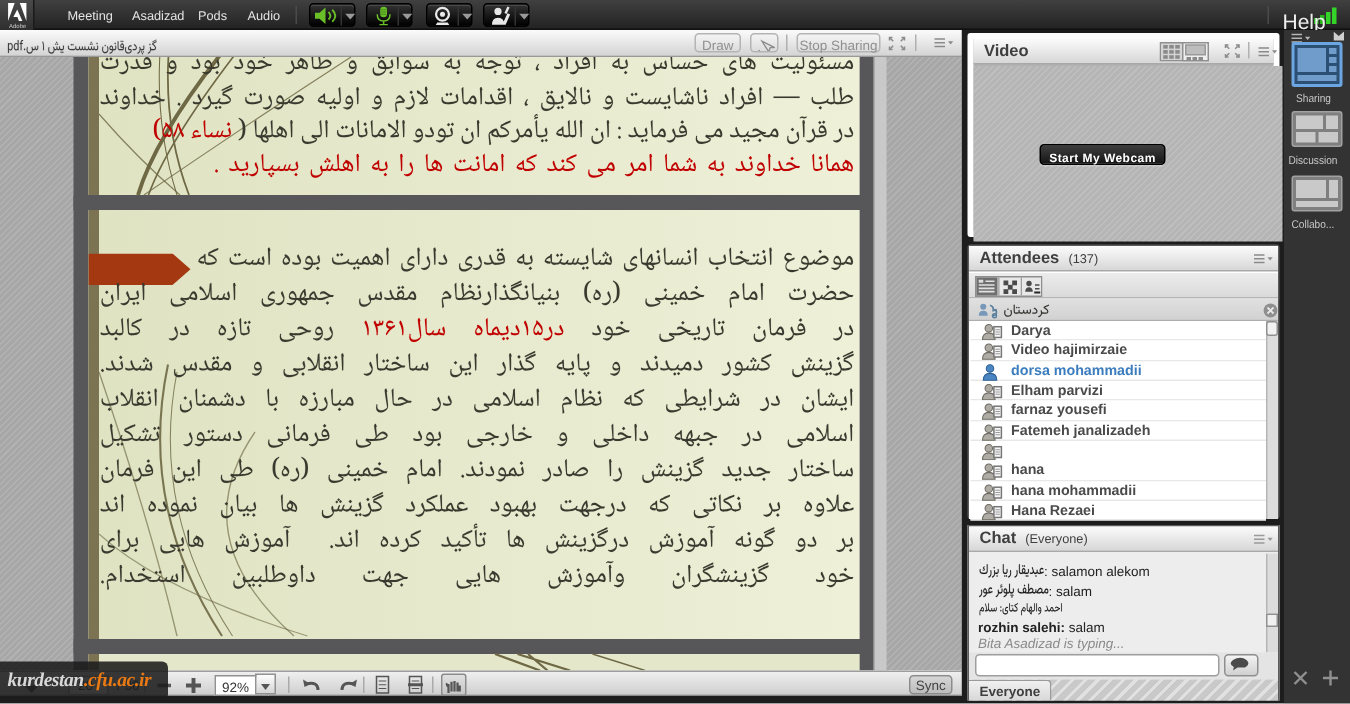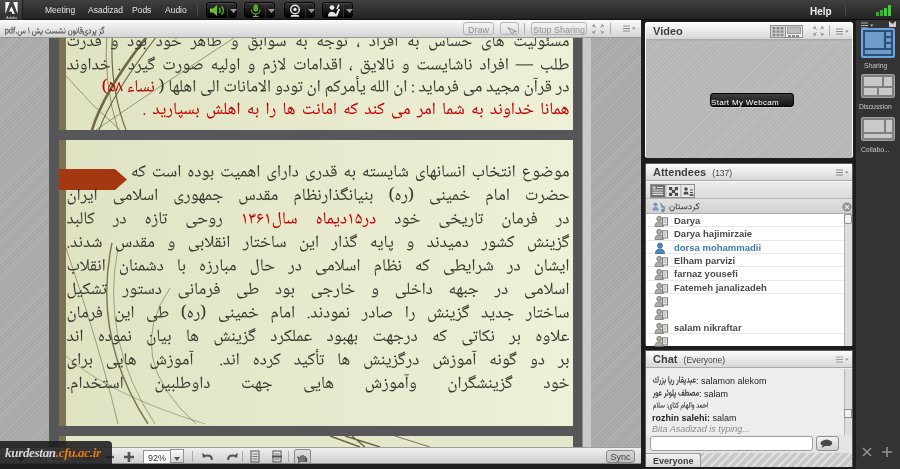--- a/index.html
+++ b/index.html
@@ -1,28 +1,28 @@
 <!DOCTYPE html>
 <html><head><meta charset="utf-8"><style>
 *{margin:0;padding:0;box-sizing:border-box}
 html,body{width:900px;height:469px;overflow:hidden;font-family:"Liberation Sans",sans-serif}
 #app{position:relative;width:900px;height:469px;background:#1d1d1d;overflow:hidden}
 #topbar{position:absolute;left:0;top:0;width:900px;height:20px;background:linear-gradient(#404040,#232323);border-bottom:1px solid #111}
 #logo{position:absolute;left:0;top:0;width:23px;height:20px;background:linear-gradient(#4a4a4a,#2e2e2e);border-right:1px solid #1a1a1a}
 #menus span{position:absolute;top:5px;color:#e4e4e4;font-size:8.5px}
-#help{position:absolute;left:810px;top:6px;color:#eee;font-size:10px;font-weight:bold}
+#help{position:absolute;left:855px;top:6px;color:#eee;font-size:14px;font-weight:normal}
 .phead{position:absolute;left:0;top:0;right:0;height:17px;background:linear-gradient(#fbfbfb,#d7d7d7);border-bottom:1px solid #a9a9a9;color:#3f3f3f;font-size:11px;font-weight:bold}
 .ptitle{position:absolute;left:7px;top:2px}
 .hatch{background:#a7a7a7;background-image:repeating-linear-gradient(135deg,rgba(255,255,255,0.13) 0px,rgba(255,255,255,0.13) 1px,transparent 1px,transparent 3px)}
 #share{position:absolute;left:0;top:20px;width:641px;height:444px;background:#fff}
 #sharehead{position:absolute;left:0;top:0;width:641px;height:18px;background:linear-gradient(#fbfbfb,#d4d4d4);border-bottom:1px solid #999}
 #sharebody{position:absolute;left:0;top:18px;width:641px;height:409px;overflow:hidden}
 #sharetools{position:absolute;left:0;top:427px;width:641px;height:17px;background:linear-gradient(#efefef,#cfcfcf);border-top:1px solid #9d9d9d;border-bottom:1px solid #8a8a8a}
 .hbtn{position:absolute;top:2px;height:13px;border:1px solid #b4b4b4;border-radius:3px;color:#909090;font-size:9px;text-align:center;padding-top:2px;background:linear-gradient(#f4f4f4,#dcdcdc)}
-#video{position:absolute;left:645px;top:22px;width:208px;height:136px;background:#b2b2b2;border:1px solid #ffffff;border-radius:2px}
+#video{position:absolute;left:645px;top:22px;width:208px;height:136px;background:#b2b2b2;border:4px solid #ffffff;border-radius:2px}
 #attend{position:absolute;left:645px;top:163px;width:208px;height:183px;background:#fff;border:1px solid #5c5c5c;border-radius:2px}
 #chat{position:absolute;left:645px;top:350px;width:208px;height:117px;background:#ededed;border:1px solid #5c5c5c;border-radius:0}
 #sidebar{position:absolute;left:856px;top:20px;width:44px;height:449px;background:#333333}
 .thumblabel{position:absolute;color:#c9c9c9;font-size:7.5px;transform:scaleX(0.9);transform-origin:left}
 .row{position:absolute;left:1px;width:197px;height:13.35px;border-bottom:1px solid #e8e8e8;background:#fff}
 .rname{position:absolute;left:27px;top:1px;font-size:9.5px;font-weight:bold;color:#4a4a4a}
 </style></head><body>
 <div id="app">
     <div id="topbar">
       <div id="logo"><svg width="23" height="20">
@@ -1112,21 +1112,21 @@
         </svg>
         <div style="position:absolute;left:183px;top:2px;width:1px;height:11px;background:#b0b0b0"></div>
         <svg style="position:absolute;left:189px;top:3px" width="14" height="11">
           <g stroke="#8a8a8a">
             <path d="M1 3h7M1 5.5h7M1 8h7"></path>
             <path d="M10 4.5l3.5 0-1.75 2.2z" fill="#8a8a8a" stroke="none"></path>
           </g>
         </svg>
       </div>
       <div class="hatch" style="position:absolute;left:0;top:18px;width:206px;height:117px;background-color:#b5b5b5"></div>
-      <div style="position:absolute;left:64px;top:70px;width:84px;height:14px;background:linear-gradient(#3e3e3e,#161616);border:1px solid #000;border-radius:3px;box-shadow:0 1px 0 rgba(255,255,255,0.25);color:#fff;font-size:8px;font-weight:normal;letter-spacing:0.3px;text-align:left;padding-top:3.5px;white-space:nowrap">Start My Webcam</div>
+      <div style="position:absolute;left:44px;top:70px;width:84px;height:14px;background:linear-gradient(#3e3e3e,#161616);border:1px solid #000;border-radius:3px;box-shadow:0 1px 0 rgba(255,255,255,0.25);color:#fff;font-size:8px;font-weight:bold;letter-spacing:0.3px;text-align:center;padding-top:3.5px;white-space:nowrap">Start My Webcam</div>
     </div>
     <div id="attend">
       <div class="phead">
         <span class="ptitle">Attendees&nbsp;&nbsp;<span style="font-weight:normal;font-size:8.5px">(137)</span></span>
         <svg style="position:absolute;left:189px;top:3px" width="14" height="11">
           <g stroke="#8a8a8a">
             <path d="M1 3h7M1 5.5h7M1 8h7"></path>
             <path d="M10 4.5l3.5 0-1.75 2.2z" fill="#8a8a8a" stroke="none"></path>
           </g>
         </svg>
@@ -1179,21 +1179,21 @@
         <div class="row" style="top:0px">
           <span class="rname" style="color:#4a4a4a">Darya</span>
         </div>
         <svg style="position:absolute;left:8px;top:0.8px" width="15" height="12">
           <circle cx="5.2" cy="3.8" r="2.5" fill="#aeaca4" stroke="#6d6b62" stroke-width="0.7"></circle>
           <path d="M1 11.5q0-4.6 4.2-4.6t4.2 4.6z" fill="#aeaca4" stroke="#6d6b62" stroke-width="0.7"></path>
           <rect x="8.6" y="2.8" width="5" height="7.2" fill="#f4f4f4" stroke="#777"></rect>
           <path d="M9.6 4.8h3M9.6 6.3h3M9.6 7.8h3" stroke="#999" stroke-width="0.7"></path>
         </svg>
         <div class="row" style="top:13.35px">
-          <span class="rname" style="color:#4a4a4a">Darya hajimirzaie</span>
+          <span class="rname" style="color:#4a4a4a">Video hajimirzaie</span>
         </div>
         <svg style="position:absolute;left:8px;top:14.15px" width="15" height="12">
           <circle cx="5.2" cy="3.8" r="2.5" fill="#aeaca4" stroke="#6d6b62" stroke-width="0.7"></circle>
           <path d="M1 11.5q0-4.6 4.2-4.6t4.2 4.6z" fill="#aeaca4" stroke="#6d6b62" stroke-width="0.7"></path>
           <rect x="8.6" y="2.8" width="5" height="7.2" fill="#f4f4f4" stroke="#777"></rect>
           <path d="M9.6 4.8h3M9.6 6.3h3M9.6 7.8h3" stroke="#999" stroke-width="0.7"></path>
         </svg>
         <div class="row" style="top:26.7px">
           <span class="rname" style="color:#3a7cbe">dorsa mohammadii</span>
         </div>
@@ -1227,35 +1227,41 @@
           <path d="M1 11.5q0-4.6 4.2-4.6t4.2 4.6z" fill="#aeaca4" stroke="#6d6b62" stroke-width="0.7"></path>
           <rect x="8.6" y="2.8" width="5" height="7.2" fill="#f4f4f4" stroke="#777"></rect>
           <path d="M9.6 4.8h3M9.6 6.3h3M9.6 7.8h3" stroke="#999" stroke-width="0.7"></path>
         </svg>
         <svg style="position:absolute;left:8px;top:80.89999999999999px" width="15" height="12">
           <circle cx="5.2" cy="3.8" r="2.5" fill="#aeaca4" stroke="#6d6b62" stroke-width="0.7"></circle>
           <path d="M1 11.5q0-4.6 4.2-4.6t4.2 4.6z" fill="#aeaca4" stroke="#6d6b62" stroke-width="0.7"></path>
           <rect x="8.6" y="2.8" width="5" height="7.2" fill="#f4f4f4" stroke="#777"></rect>
           <path d="M9.6 4.8h3M9.6 6.3h3M9.6 7.8h3" stroke="#999" stroke-width="0.7"></path>
         </svg>
+        <div class="row" style="top:93.44999999999999px">
+          <span class="rname" style="color:#4a4a4a">hana</span>
+        </div>
         <svg style="position:absolute;left:8px;top:94.24999999999999px" width="15" height="12">
           <circle cx="5.2" cy="3.8" r="2.5" fill="#aeaca4" stroke="#6d6b62" stroke-width="0.7"></circle>
           <path d="M1 11.5q0-4.6 4.2-4.6t4.2 4.6z" fill="#aeaca4" stroke="#6d6b62" stroke-width="0.7"></path>
           <rect x="8.6" y="2.8" width="5" height="7.2" fill="#f4f4f4" stroke="#777"></rect>
           <path d="M9.6 4.8h3M9.6 6.3h3M9.6 7.8h3" stroke="#999" stroke-width="0.7"></path>
         </svg>
         <div class="row" style="top:106.79999999999998px">
-          <span class="rname" style="color:#4a4a4a">salam nikraftar</span>
+          <span class="rname" style="color:#4a4a4a">hana mohammadii</span>
         </div>
         <svg style="position:absolute;left:8px;top:107.59999999999998px" width="15" height="12">
           <circle cx="5.2" cy="3.8" r="2.5" fill="#aeaca4" stroke="#6d6b62" stroke-width="0.7"></circle>
           <path d="M1 11.5q0-4.6 4.2-4.6t4.2 4.6z" fill="#aeaca4" stroke="#6d6b62" stroke-width="0.7"></path>
           <rect x="8.6" y="2.8" width="5" height="7.2" fill="#f4f4f4" stroke="#777"></rect>
           <path d="M9.6 4.8h3M9.6 6.3h3M9.6 7.8h3" stroke="#999" stroke-width="0.7"></path>
         </svg>
+        <div class="row" style="top:120.14999999999998px">
+          <span class="rname" style="color:#4a4a4a">Hana Rezaei</span>
+        </div>
         <svg style="position:absolute;left:8px;top:120.94999999999997px" width="15" height="12">
           <circle cx="5.2" cy="3.8" r="2.5" fill="#aeaca4" stroke="#6d6b62" stroke-width="0.7"></circle>
           <path d="M1 11.5q0-4.6 4.2-4.6t4.2 4.6z" fill="#aeaca4" stroke="#6d6b62" stroke-width="0.7"></path>
           <rect x="8.6" y="2.8" width="5" height="7.2" fill="#f4f4f4" stroke="#777"></rect>
           <path d="M9.6 4.8h3M9.6 6.3h3M9.6 7.8h3" stroke="#999" stroke-width="0.7"></path>
         </svg>
         <div style="position:absolute;left:198px;top:0;width:8px;height:132px;background:#dcdcdc;border-left:1px solid #b5b5b5"></div>
         <div style="position:absolute;left:198px;top:0;width:8px;height:10px;background:#f2f2f2;border:1px solid #909090;border-radius:2px"></div>
       </div>
     </div>

